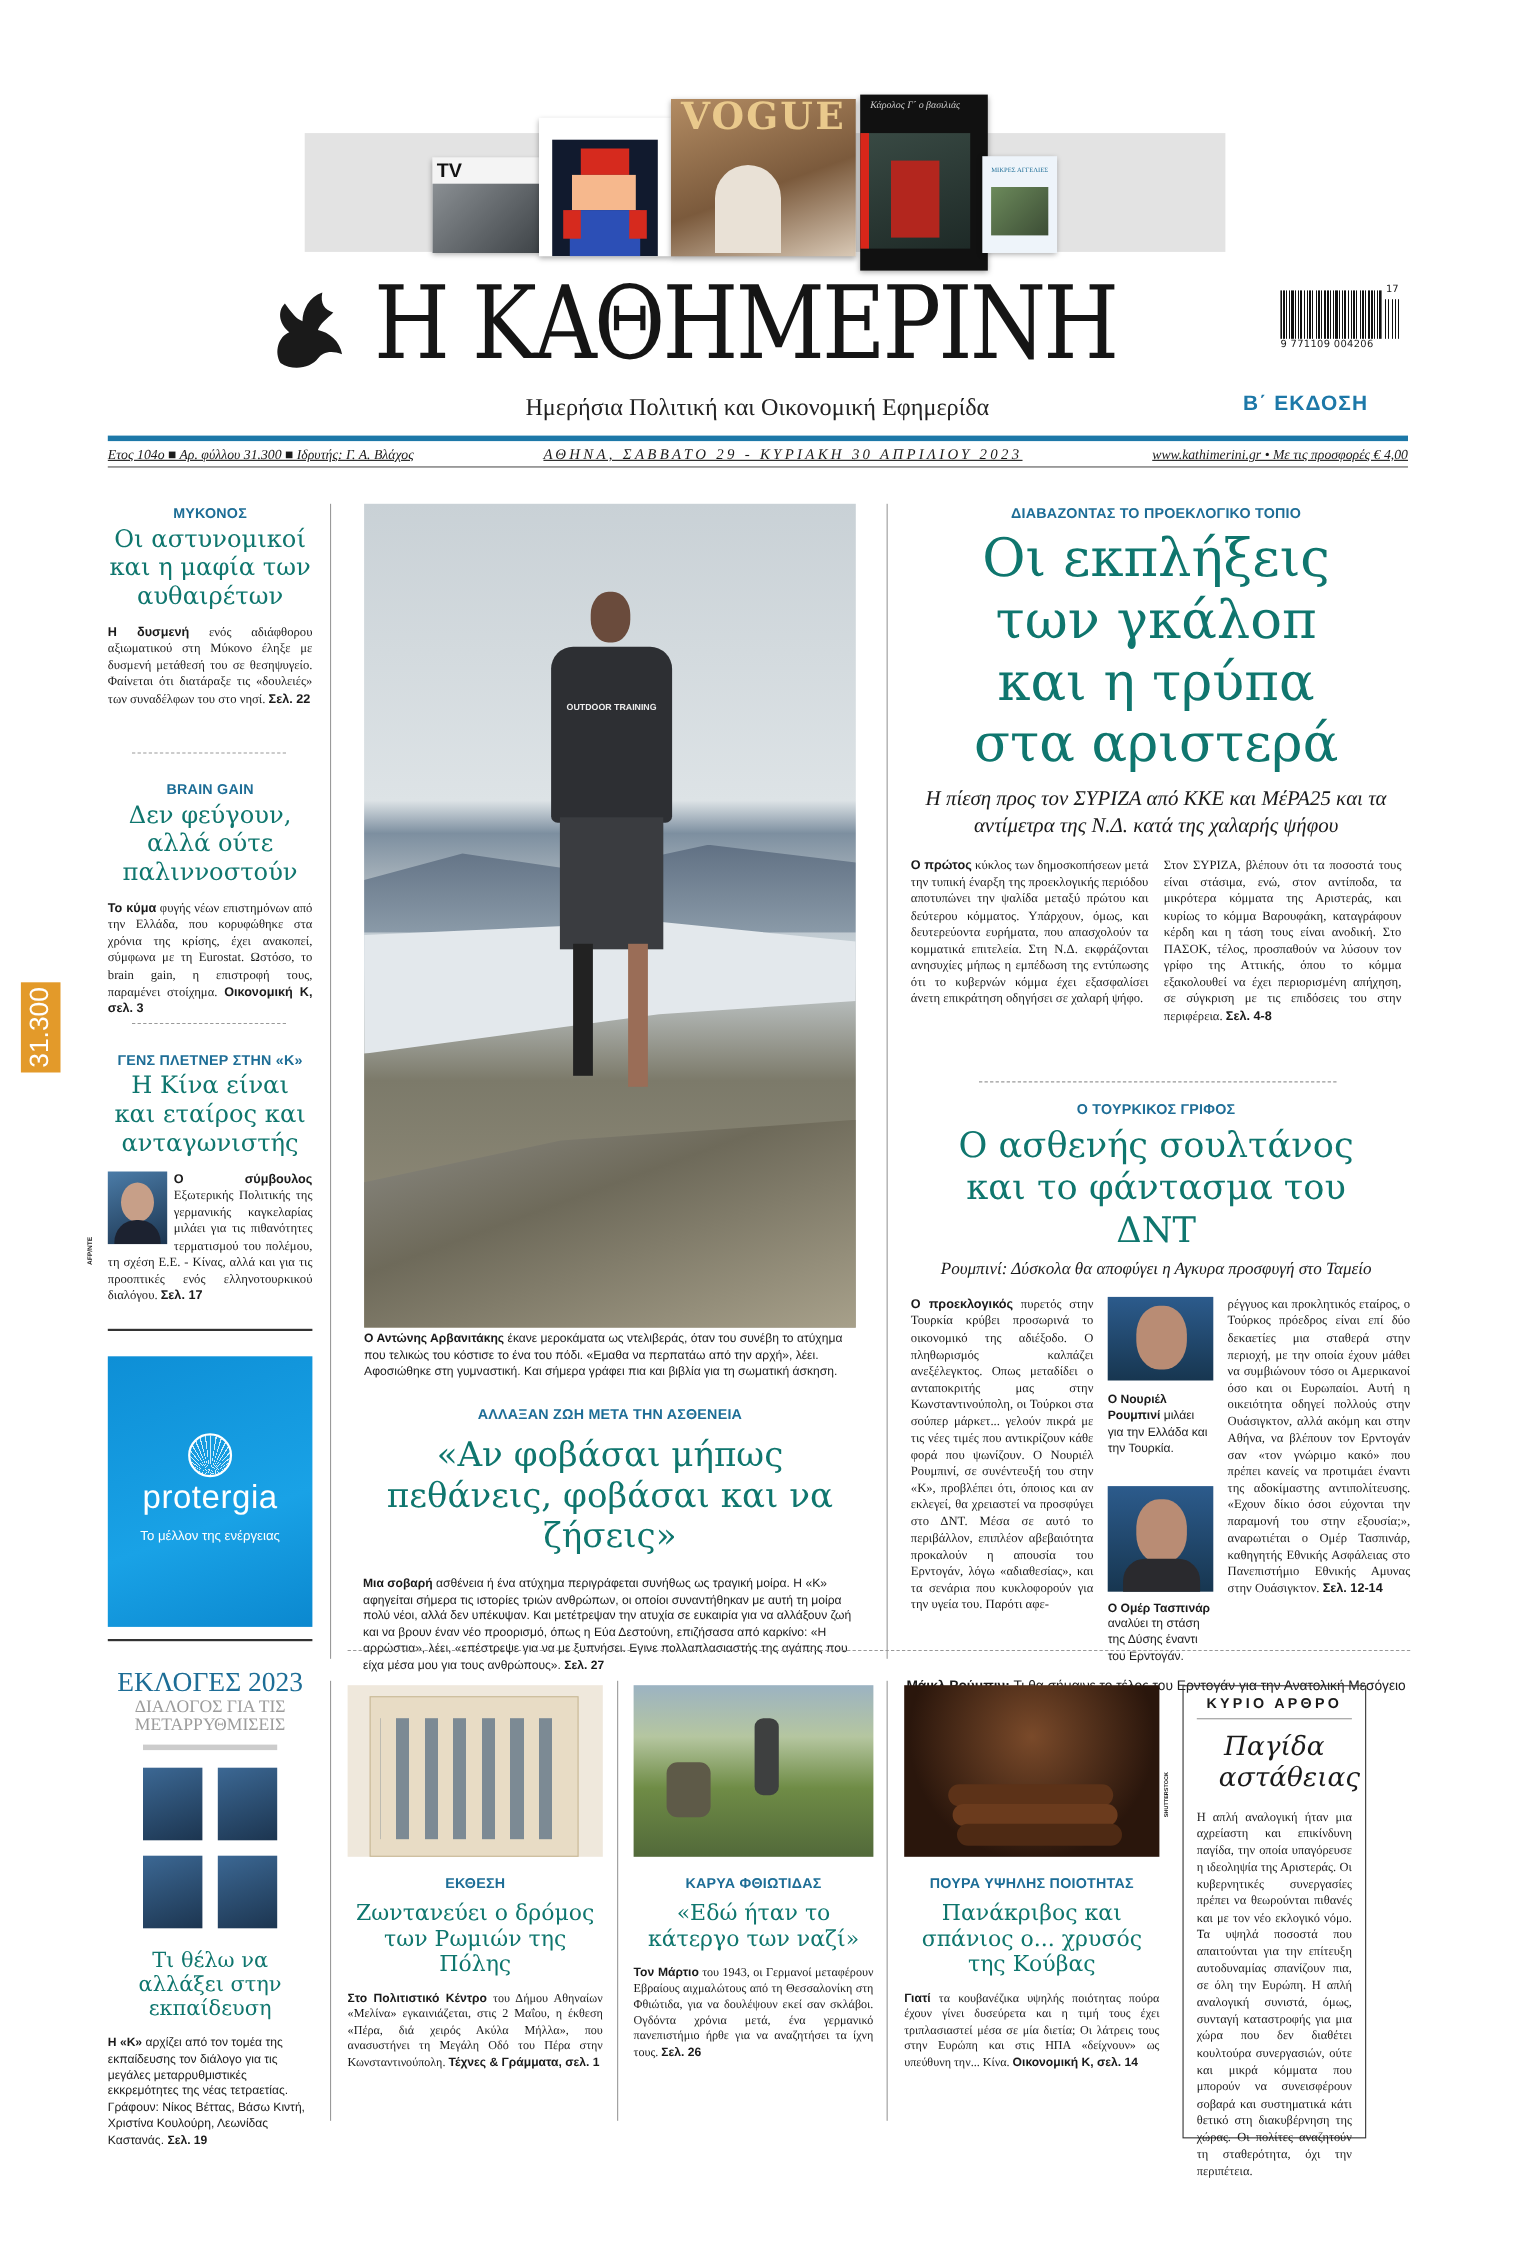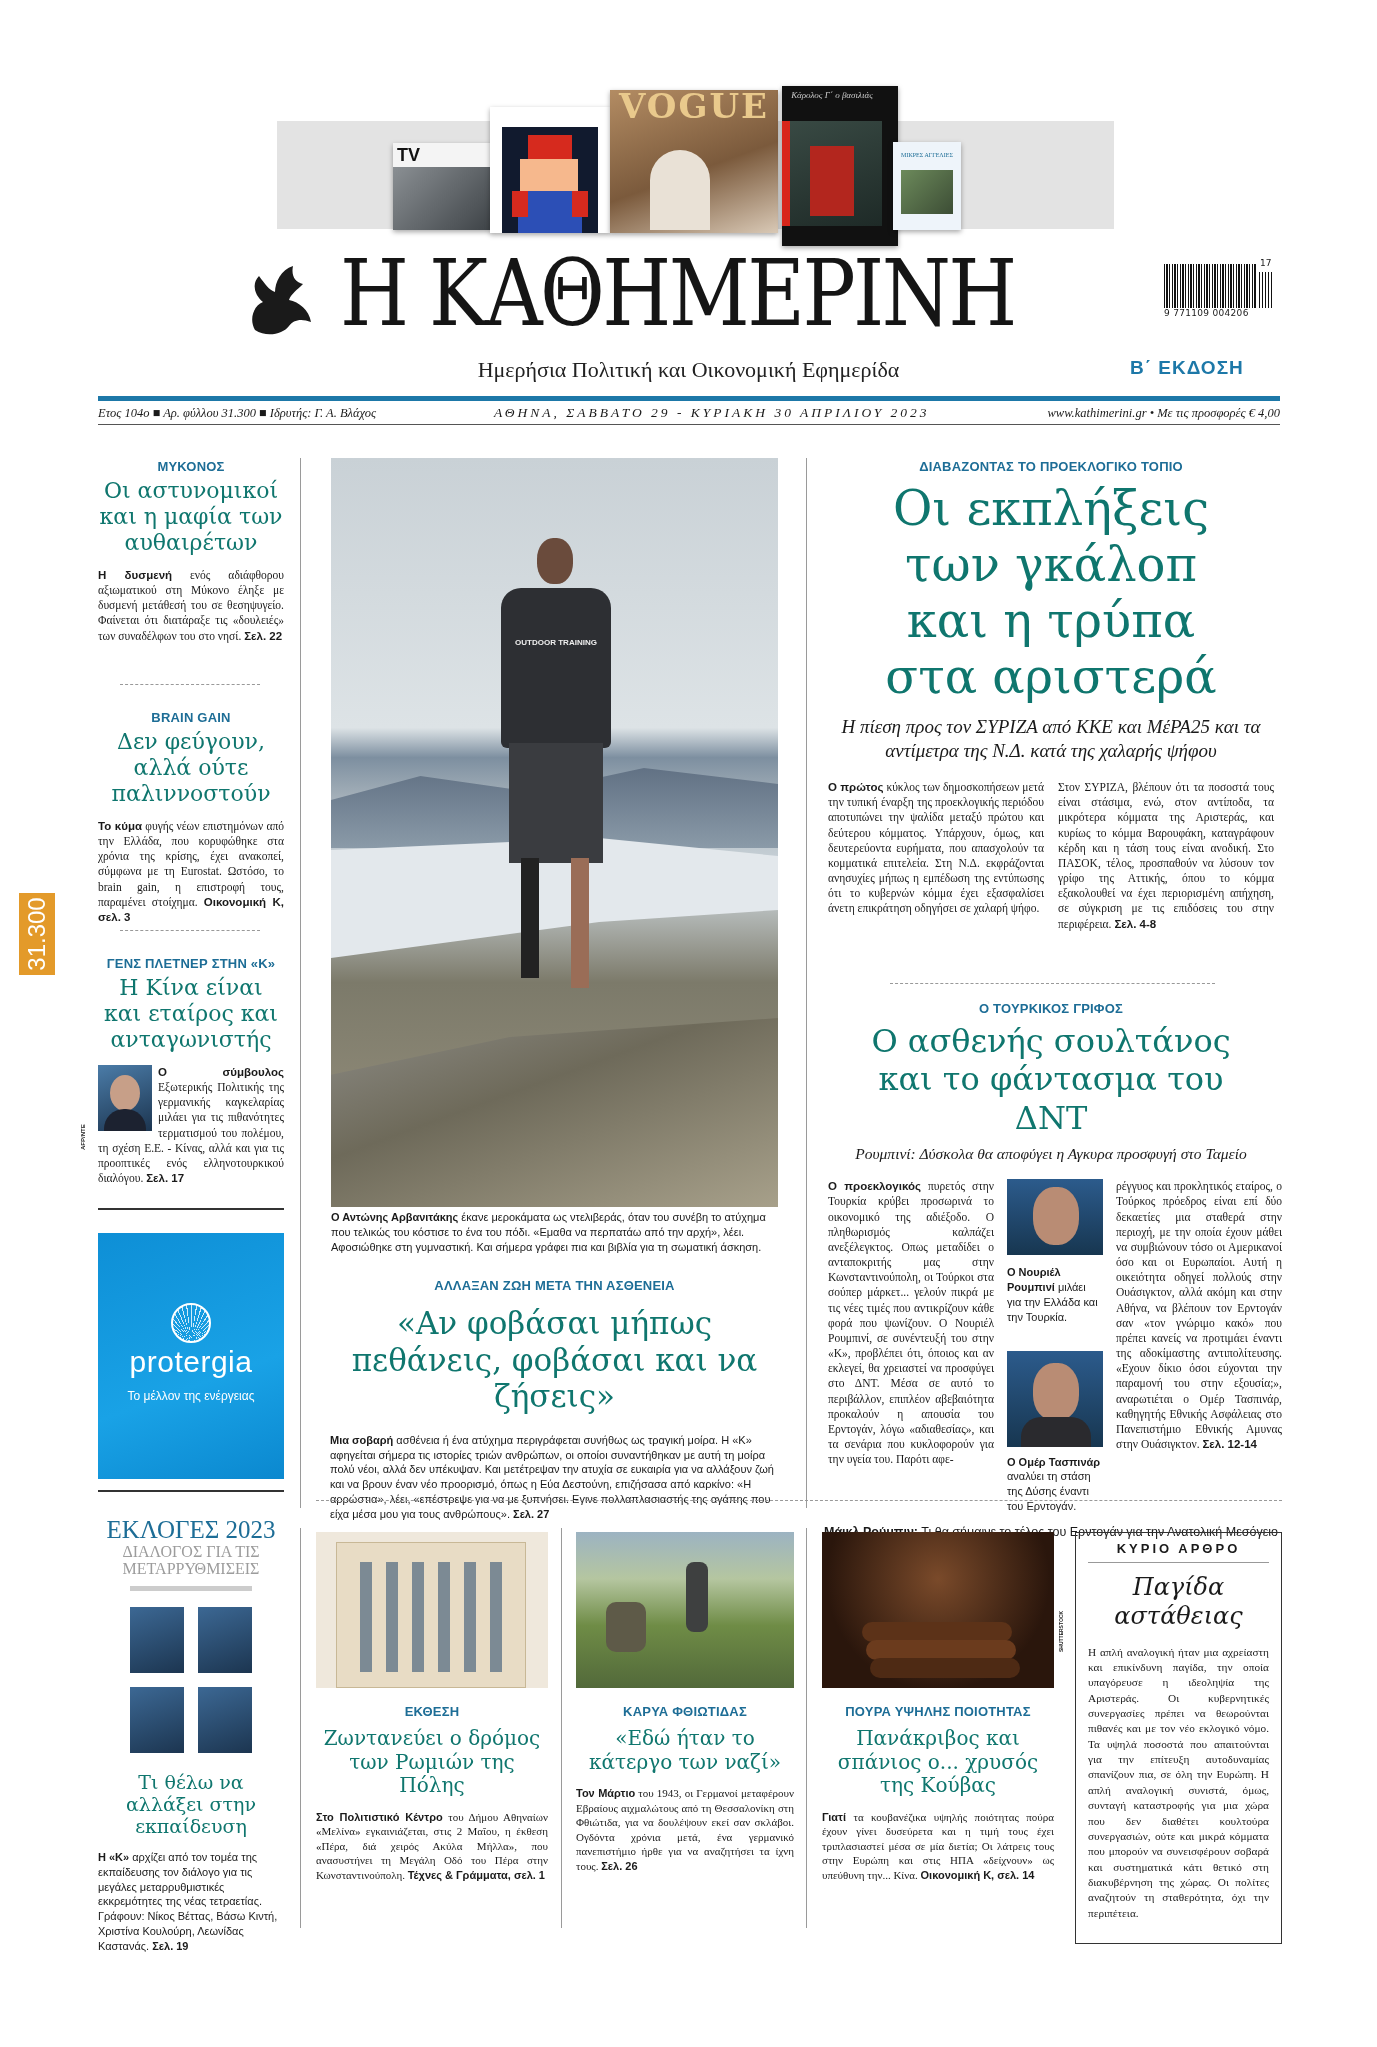--- a/index.html
+++ b/index.html
@@ -18,21 +18,21 @@
 
   
   .promo-strip { left: 277px; top: 121px; width: 837px; height: 108px; background: #e3e3e3; }
   .mag { position: absolute; box-shadow: 0 2px 5px rgba(0,0,0,.35); overflow: hidden; }
 
   
   .masthead-title { left: 340px; top: 248px; font-family: "DejaVu Serif", serif; font-size: 92px; letter-spacing: -3px; transform: scaleX(0.86); transform-origin: left top; line-height: 1; color: #151515; }
   .tagline { left: 0; width: 1377px; top: 357px; text-align: center; font-size: 22px; font-family: "Liberation Serif", serif; color: #222; }
   .edition { left: 1130px; top: 357px; font-family: "Liberation Sans", sans-serif; font-weight: bold; color: #1d78a8; font-size: 19px; letter-spacing: 1px; }
   .blue-bar { left: 98px; top: 396px; width: 1182px; height: 5px; background: #1d78a8; }
-  .dateline { left: 98px; top: 402px; width: 1182px; height: 23px; border-bottom: 1px solid #555; font-style: italic; font-size: 12.5px; display: flex; justify-content: space-between; align-items: center; }
+  .dateline { left: 98px; top: 402px; width: 1182px; height: 23px; border-bottom: 1px solid #555; font-style: italic; font-size: 12.5px; display: flex; justify-content: space-between; align-items: center; text-decoration: underline; }
   .dateline .center { letter-spacing: 3px; font-size: 13.5px; }
 </style>
 </head>
 <body>
 
 <div class="abs promo-strip"></div>
 <div class="mag" style="left:393px;top:143px;width:98px;height:87px;background:#f4f4f4;">
   <div style="font:bold 18px 'Liberation Sans',sans-serif;padding:2px 4px;color:#111;">TV</div>
   <div class="ph-dark" style="position:absolute;left:0;top:24px;width:98px;height:63px;background:linear-gradient(135deg,#8a8f93,#3e4347);"></div>
 </div>
@@ -217,17 +217,17 @@
     <div style="position:absolute;left:40px;top:90px;width:150px;height:20px;background:#5c3218;border-radius:10px;"></div>
     <div style="position:absolute;left:44px;top:108px;width:150px;height:20px;background:#6b3b1d;border-radius:10px;"></div>
     <div style="position:absolute;left:48px;top:126px;width:150px;height:20px;background:#4e2a14;border-radius:10px;"></div>
   </div>
   <div style="position:absolute;left:236px;top:120px;font:bold 5px 'Liberation Sans',sans-serif;transform:rotate(-90deg);transform-origin:left top;">SHUTTERSTOCK</div>
   <div class="kicker" style="margin-top:16px;">ΠΟΥΡΑ ΥΨΗΛΗΣ ΠΟΙΟΤΗΤΑΣ</div>
   <div class="headline" style="font-size:20px;margin-top:8px;">Πανάκριβος και σπάνιος ο... χρυσός της Κούβας</div>
   <p class="body-text" style="margin-top:12px;font-size:11px;"><b>Γιατί</b><span> τα κουβανέζικα υψηλής ποιότητας πούρα έχουν γίνει δυσεύρετα και η τιμή τους έχει τριπλασιαστεί μέσα σε μία διετία; Οι λάτρεις τους στην Ευρώπη και στις ΗΠΑ «δείχνουν» ως υπεύθυνη την... Κίνα. </span><b>Οικονομική Κ, σελ. 14</b></p>
 </div>
 
-<div class="abs" style="left:1075px;top:1532px;width:207px;height:412px;border:1.5px solid #333;padding:8px 12px;">
+<div class="abs" style="left:1075px;top:1532px;width:167px;height:412px;border:1.5px solid #333;padding:8px 12px;">
   <div style="text-align:center;font:bold 13px 'Liberation Sans',sans-serif;letter-spacing:3px;padding-bottom:6px;border-bottom:1px solid #999;">ΚΥΡΙΟ ΑΡΘΡΟ</div>
   <div style="font:italic 24px 'DejaVu Serif',serif;text-align:center;line-height:1.2;margin:10px 20px 0;">Παγίδα αστάθειας</div>
   <p class="body-text" style="margin-top:14px;font-size:11.3px;line-height:1.36;">Η απλή αναλογική ήταν μια αχρείαστη και επικίνδυνη παγίδα, την οποία υπαγόρευσε η ιδεοληψία της Αριστεράς. Οι κυβερνητικές συνεργασίες πρέπει να θεωρούνται πιθανές και με τον νέο εκλογικό νόμο. Τα υψηλά ποσοστά που απαιτούνται για την επίτευξη αυτοδυναμίας σπανίζουν πια, σε όλη την Ευρώπη. Η απλή αναλογική συνιστά, όμως, συνταγή καταστροφής για μια χώρα που δεν διαθέτει κουλτούρα συνεργασιών, ούτε και μικρά κόμματα που μπορούν να συνεισφέρουν σοβαρά και συστηματικά κάτι θετικό στη διακυβέρνηση της χώρας. Οι πολίτες αναζητούν τη σταθερότητα, όχι την περιπέτεια.</p>
 </div>
 
 </body></html>

